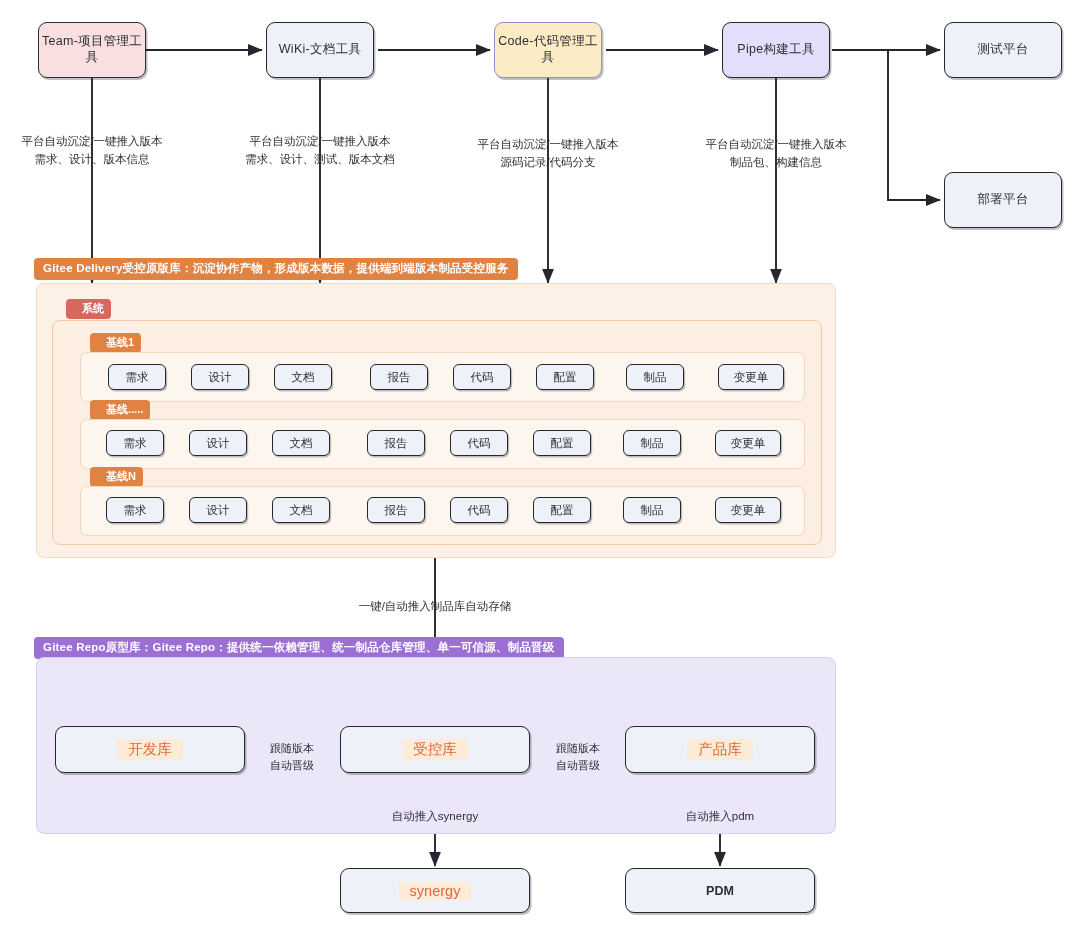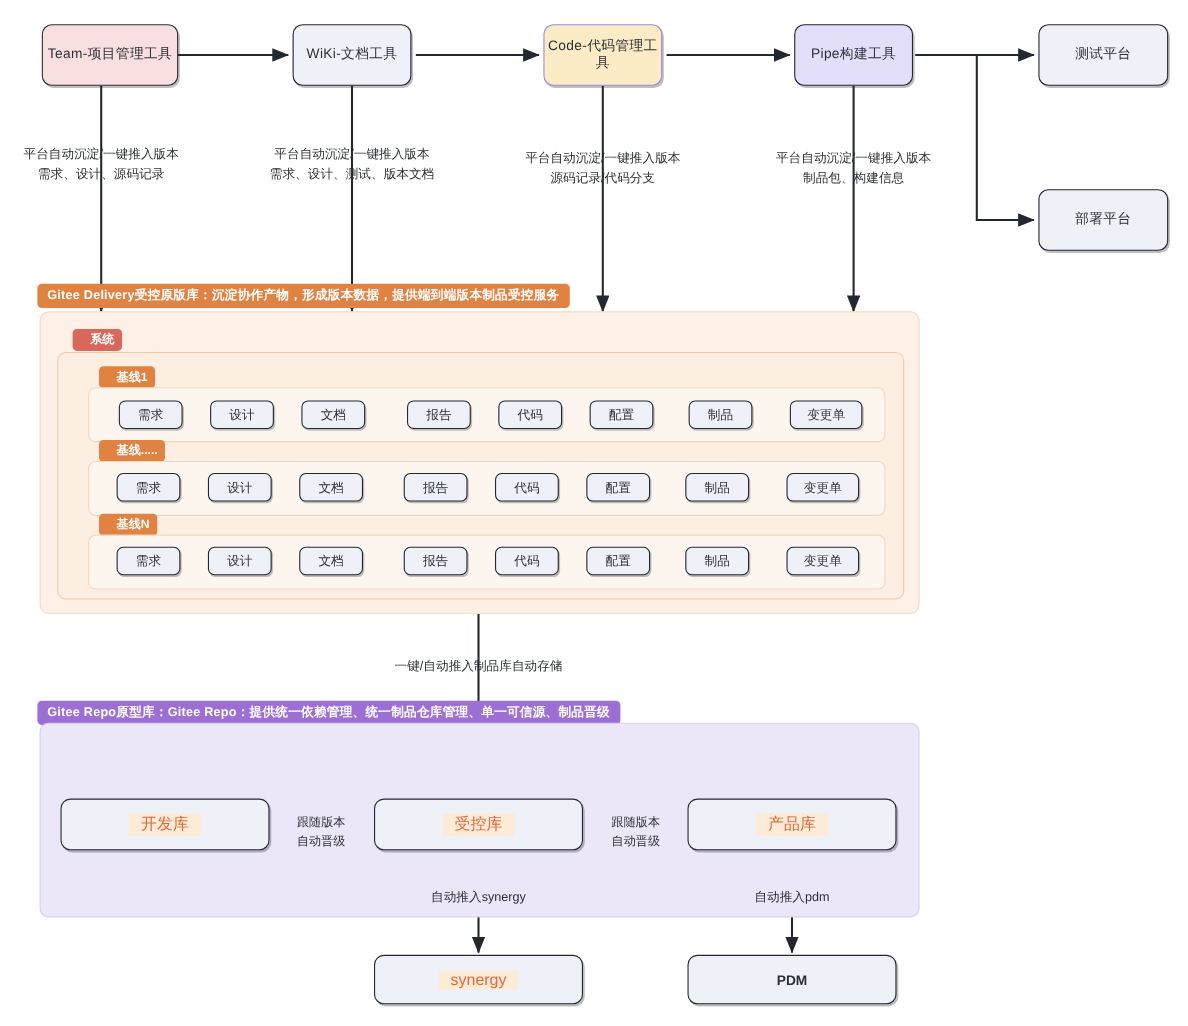--- a/index.html
+++ b/index.html
@@ -120,42 +120,42 @@
       <path d="M435,775 L435,866"></path>
       <path d="M720,775 L720,866"></path>
     </g>
 
     <g stroke="#23272e" stroke-width="1.9" fill="none">
       <path d="M245,749 L262,749"></path>
       <path d="M531,749 L548,749"></path>
     </g>
   </svg>
 
-  <div class="node n-team" style="left:38px;top:22px;width:124px;height:56px;">
+  <div class="node n-team" style="left:38px;top:22px;width:108px;height:56px;">
     <span>Team-项目管理工具</span>
   </div>
   <div class="node n-wiki" style="left:266px;top:22px;width:108px;height:56px;">
     <span>WiKi-文档工具</span>
   </div>
   <div class="node n-code" style="left:494px;top:22px;width:108px;height:56px;">
     <span>Code-代码管理工具</span>
   </div>
   <div class="node n-pipe" style="left:722px;top:22px;width:108px;height:56px;">
     <span>Pipe构建工具</span>
   </div>
   <div class="node n-plain" style="left:944px;top:22px;width:118px;height:56px;">
     <span>测试平台</span>
   </div>
   <div class="node n-plain" style="left:944px;top:172px;width:118px;height:56px;">
     <span>部署平台</span>
   </div>
 
   <div class="elabel" style="left:92px;top:133px;transform:translateX(-50%);">
     <div>平台自动沉淀/一键推入版本</div>
-    <div>需求、设计、源码记录</div>
+    <div>需求、设计、版本信息</div>
   </div>
   <div class="elabel" style="left:320px;top:133px;transform:translateX(-50%);">
     <div>平台自动沉淀/一键推入版本</div>
     <div>需求、设计、测试、版本文档</div>
   </div>
   <div class="elabel" style="left:548px;top:136px;transform:translateX(-50%);">
     <div>平台自动沉淀/一键推入版本</div>
     <div>源码记录/代码分支</div>
   </div>
   <div class="elabel" style="left:776px;top:136px;transform:translateX(-50%);">

